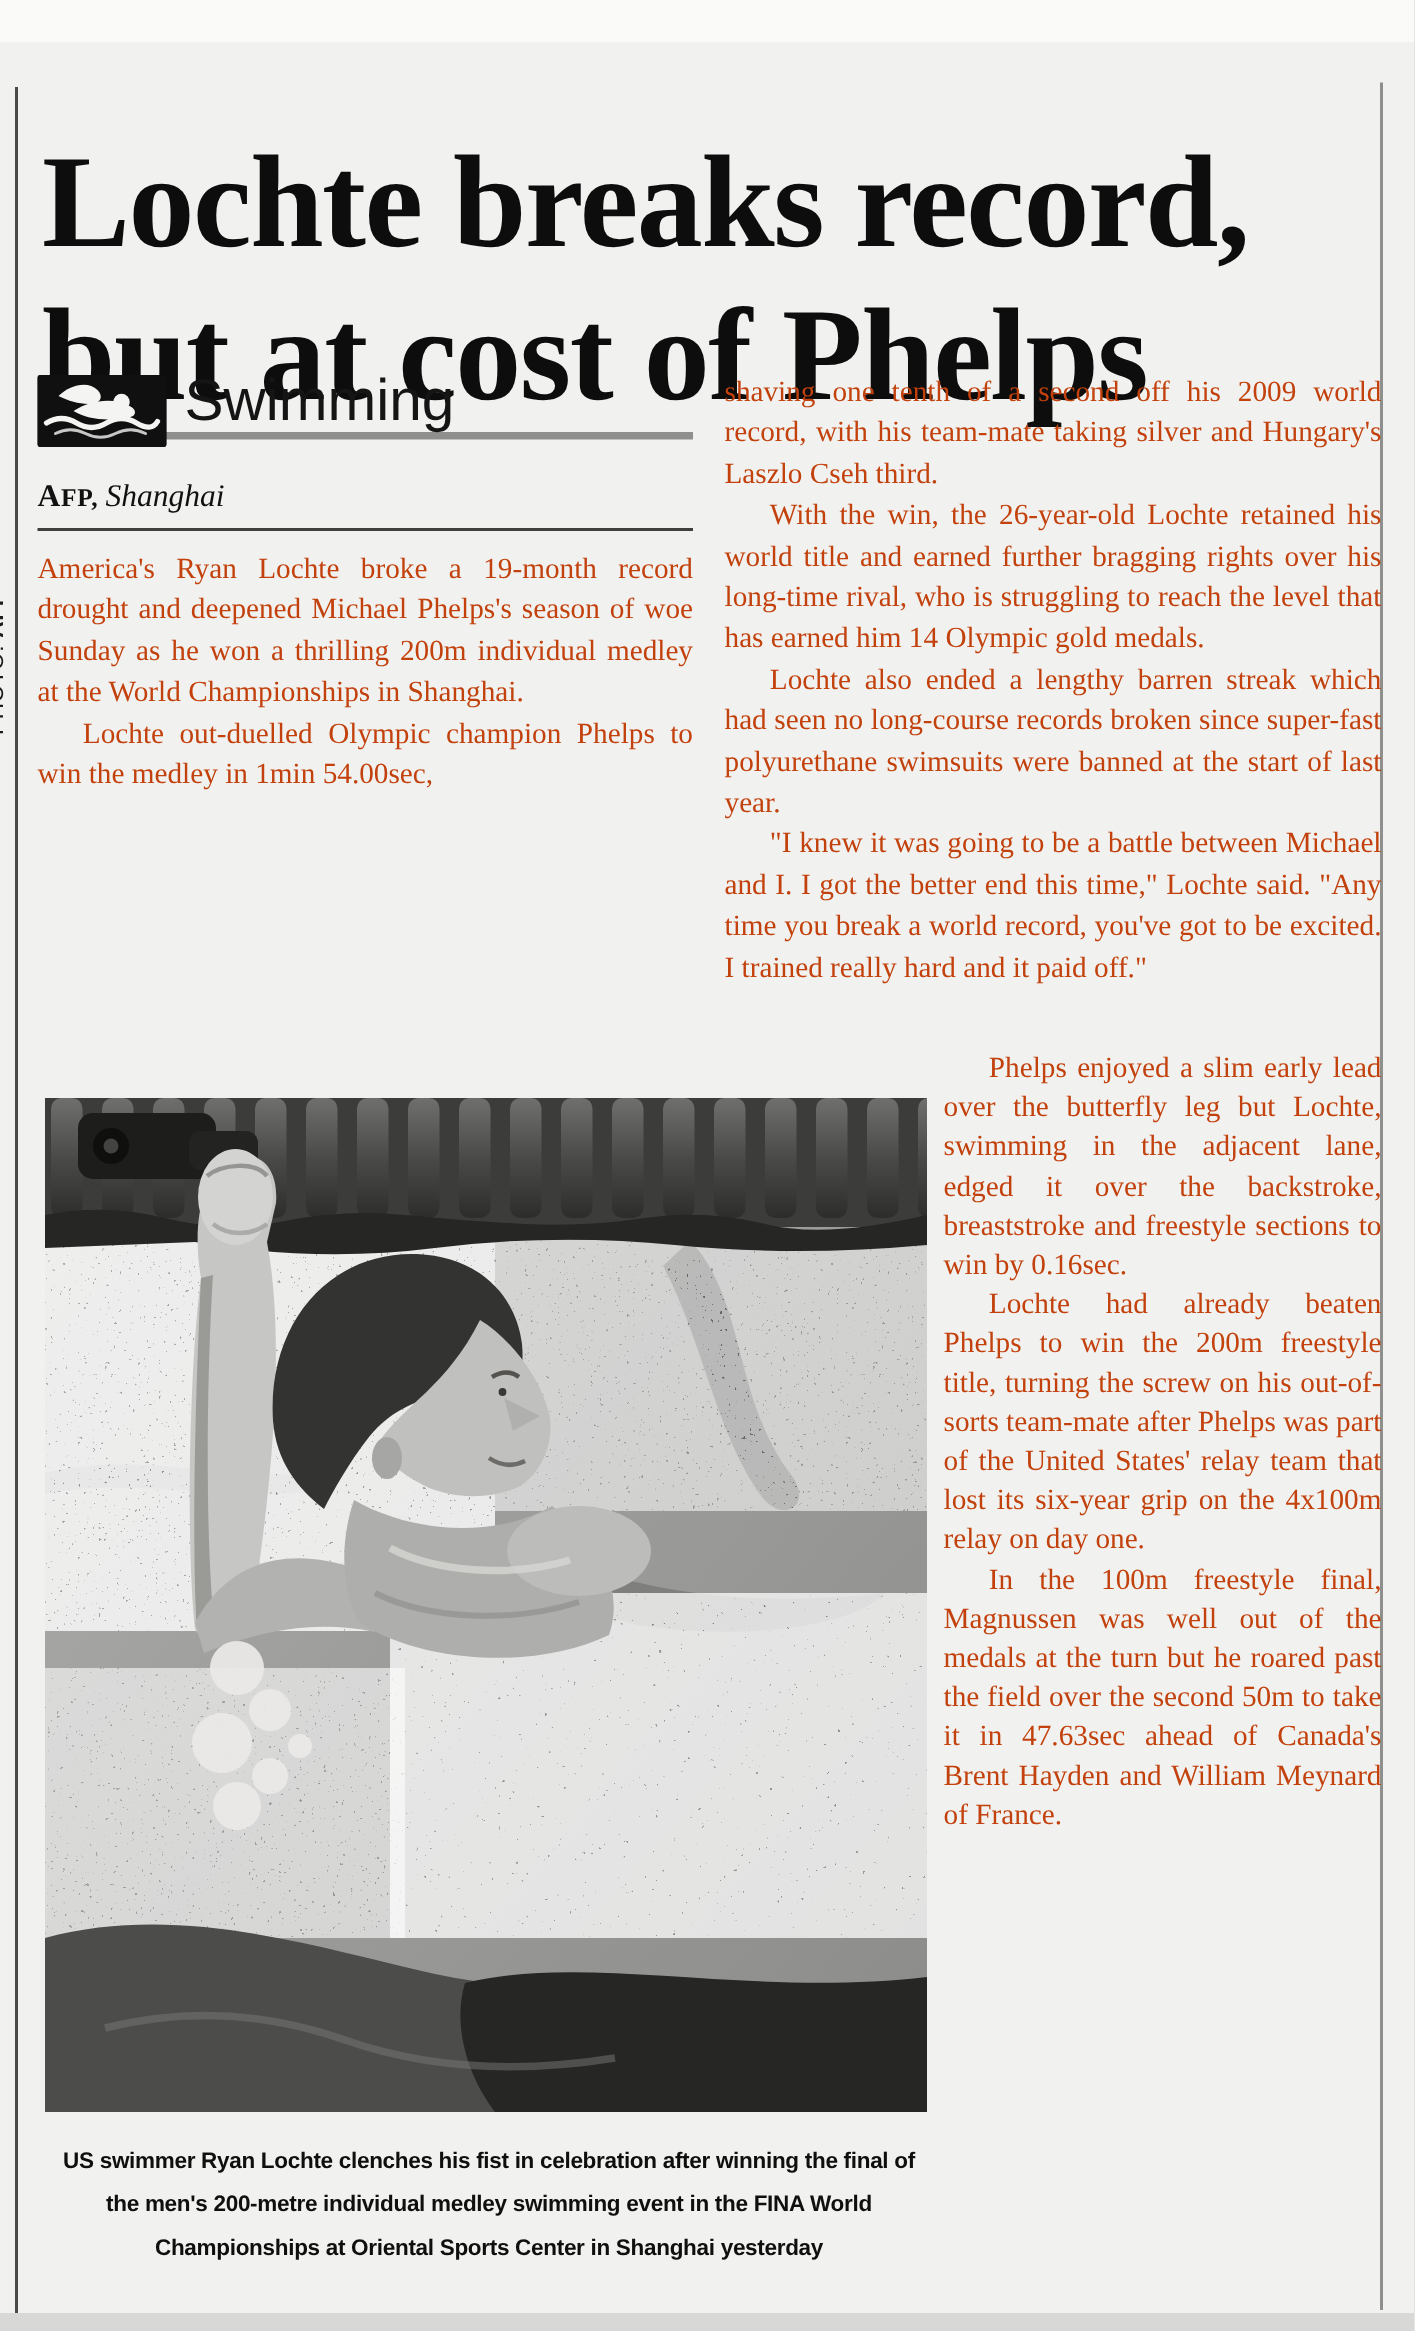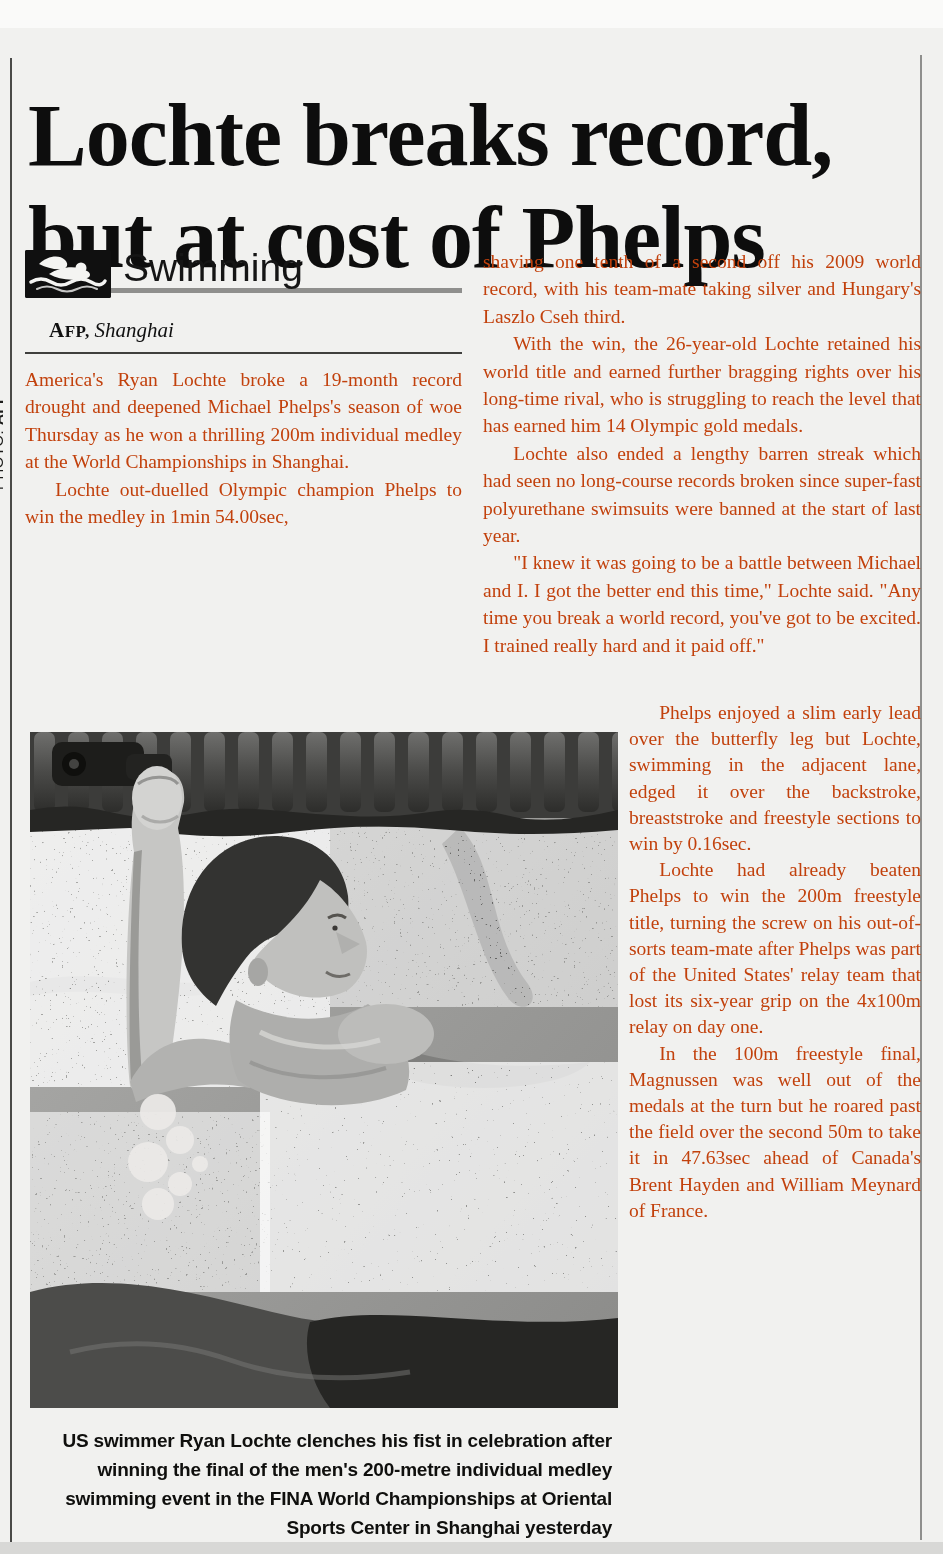--- a/index.html
+++ b/index.html
@@ -24,21 +24,21 @@
   .section-header{position:absolute;left:25px;top:250px;width:437px;height:50px;}
   .section-rule{position:absolute;left:80px;top:38px;width:357px;height:5px;background:#8f8f8d;}
   .section-iconbox{position:absolute;left:0;top:0;width:86px;height:48px;background:#101010;border-radius:2px;}
   .section-label{
     position:absolute;left:98px;top:-4px;
     font-family:"Liberation Sans", sans-serif;font-size:39px;font-weight:500;color:#151515;
   }
 
   
   .byline{position:absolute;left:25px;top:318px;width:437px;font-size:19px;color:#111;}
-  .byline .agency{font-weight:700;font-size:21px;letter-spacing:.5px;margin-left:24px;}
+  .byline .agency{font-weight:700;font-size:21px;letter-spacing:.5px;}
   .byline .agency .sc{font-size:17px;}
   .byline .place{font-style:italic;font-size:21px;}
   .byline-rule{position:absolute;left:25px;top:352px;width:437px;height:2px;background:#3f3f3d;}
 
   
   .col{position:absolute;text-align:justify;font-size:19.5px;line-height:27.4px;color:#c2410c;}
   .col .para{margin:0;text-indent:1.55em;}
   .col.first-flush .para:first-child{text-indent:0;}
   .col-left{left:25px;top:366px;width:437px;}
   .col-right-top{left:483px;top:248px;width:438px;}
@@ -51,21 +51,21 @@
     position:absolute;left:-11px;top:490px;
     transform:rotate(-90deg);transform-origin:left top;
     font-family:"Liberation Sans", sans-serif;font-size:15px;color:#1c1c1a;
     letter-spacing:.5px;white-space:nowrap;
   }
   .photo-credit .crd-agency{font-weight:700;}
 
   .caption{
     position:absolute;left:40px;top:1426px;width:572px;
     font-family:"Liberation Sans", sans-serif;font-weight:700;
-    font-size:19px;line-height:29px;color:#0f0f0d;text-align:right;
+    font-size:15px;line-height:29px;color:#0f0f0d;text-align:center;
     letter-spacing:-0.2px;
   }
 </style>
 </head>
 <body>
 
 <div class="page">
   <div class="top-strip"></div>
   <div class="rule-v-left"></div>
   <div class="rule-v-right"></div>
@@ -92,21 +92,21 @@
     <div class="section-label">Swimming</div>
   </div>
 
   <div class="byline">
     <span class="agency"><span>A</span><span class="sc">FP,</span></span>
     <span class="place">Shanghai</span>
   </div>
   <div class="byline-rule"></div>
 
   <div class="col col-left first-flush">
-      <p class="para">America's Ryan Lochte broke a 19-month record drought and deepened Michael Phelps's season of woe Thursday as he won a thrilling 200m individual medley at the World Championships in Shanghai.</p>
+      <p class="para">America's Ryan Lochte broke a 19-month record drought and deepened Michael Phelps's season of woe Sunday as he won a thrilling 200m individual medley at the World Championships in Shanghai.</p>
       <p class="para">Lochte out-duelled Olympic champion Phelps to win the medley in 1min 54.00sec,</p>
     </div>
 
   <div class="col col-right-top first-flush">
       <p class="para">shaving one tenth of a second off his 2009 world record, with his team-mate taking silver and Hungary's Laszlo Cseh third.</p>
       <p class="para">With the win, the 26-year-old Lochte retained his world title and earned further bragging rights over his long-time rival, who is struggling to reach the level that has earned him 14 Olympic gold medals.</p>
       <p class="para">Lochte also ended a lengthy barren streak which had seen no long-course records broken since super-fast polyurethane swimsuits were banned at the start of last year.</p>
       <p class="para">"I knew it was going to be a battle between Michael and I. I got the better end this time," Lochte said. "Any time you break a world record, you've got to be excited. I trained really hard and it paid off."</p>
     </div>
 

